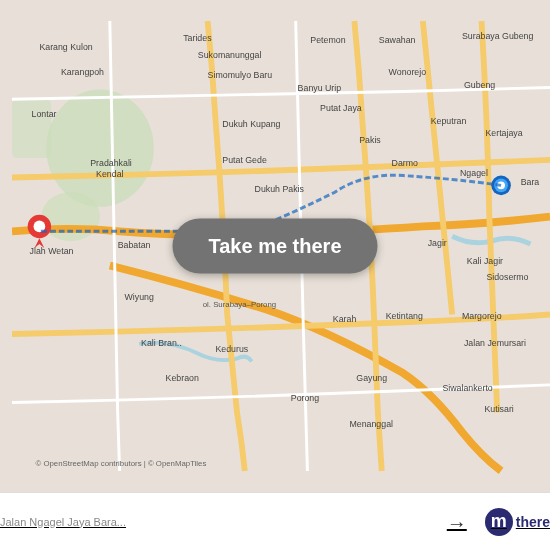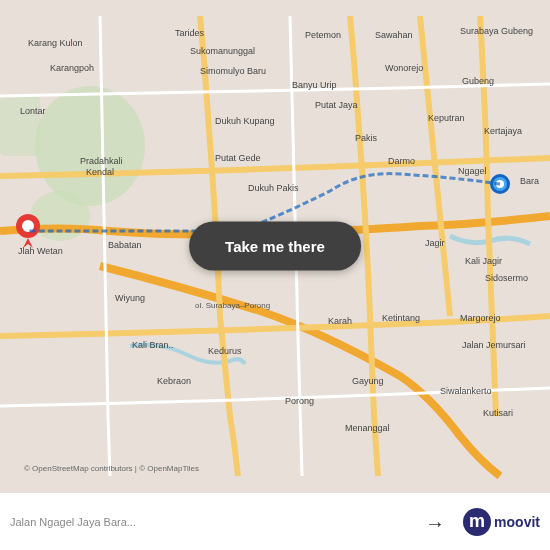--- a/index.html
+++ b/index.html
@@ -5,56 +5,58 @@
     * { margin: 0; padding: 0; box-sizing: border-box; }
     body { width: 550px; height: 550px; overflow: hidden; font-family: Arial, sans-serif; }
 
     #app { width: 550px; height: 550px; display: flex; flex-direction: column; }
 
     #map-container {
       flex: 1;
       position: relative;
       overflow: hidden;
       background-color: #e8e0d8;
+      padding-left: 12px;
     }
 
     
     #map-svg {
       width: 100%;
       height: 100%;
     }
 
     
     #take-me-there-btn {
       position: absolute;
       top: 50%;
       left: 50%;
       transform: translate(-50%, -50%);
-      background-color: #404040;
+      background-color: #737373;
       color: white;
       border: none;
       border-radius: 30px;
       padding: 16px 36px;
-      font-size: 15px;
+      font-size: 20px;
       font-weight: bold;
       cursor: pointer;
       white-space: nowrap;
       box-shadow: 0 2px 8px rgba(0,0,0,0.3);
       z-index: 10;
     }
 
     
     #footer {
       background: #ffffff;
       border-top: 1px solid #ddd;
       display: flex;
       align-items: center;
-      padding: 0 10px;
+      padding: 0 0;
       height: 58px;
       gap: 0;
+      text-decoration: underline;
     }
 
     .footer-location {
       flex: 1;
       display: flex;
       flex-direction: column;
       justify-content: center;
       overflow: hidden;
     }
 
@@ -203,16 +205,16 @@
   <div id="footer">
     <div class="footer-location">
       <span class="footer-location-label">Jalan Ngagel Jaya Bara...</span>
     </div>
 
     <span class="footer-arrow">→</span>
 
 
     <div class="moovit-logo">
       <div class="moovit-logo-circle">m</div>
-      <span>moovit</span>
+      <span>there</span>
     </div>
   </div>
 </div>
 
 </body></html>

